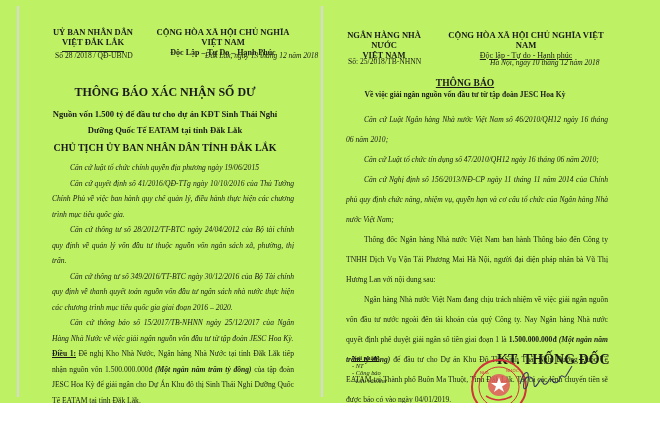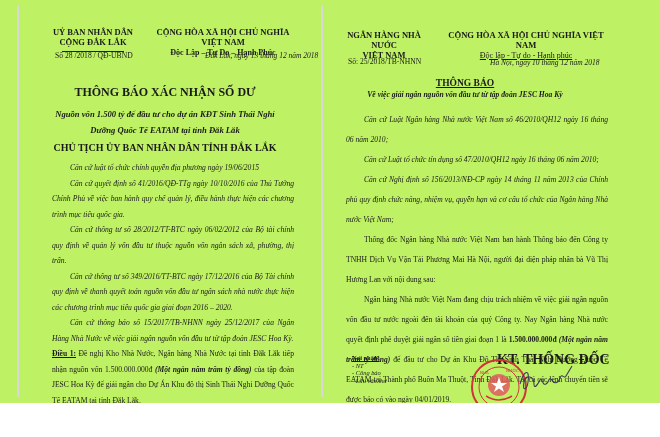--- a/index.html
+++ b/index.html
@@ -13,21 +13,21 @@
 
   .hdr { position: absolute; text-align: center; font-weight: bold; line-height: 1.15; }
   .hdr-small { font-size: 8.5px; }
   .hdr-natl { font-size: 8.6px; }
   .motto { font-size: 8px; }
   .rule { height: 1px; background: #222; margin: 3px auto 0; }
   .num { position: absolute; font-size: 7.6px; font-weight: normal; }
   .date { position: absolute; font-size: 7.5px; font-style: italic; }
 
   .title { position: absolute; left: 0; width: 100%; text-align: center; font-weight: bold; }
-  .sub { position: absolute; text-align: center; font-weight: bold; font-style: italic; }
+  .sub { position: absolute; text-align: center; font-weight: bold; }
 
   .body { position: absolute; font-size: 7.6px; line-height: 15.5px; text-align: justify; }
   .body p { margin: 0; }
   .ind { text-indent: 18px; }
   .it { font-style: italic; }
   .b { font-weight: bold; }
   .u { text-decoration: underline; }
 
   .recip { position: absolute; font-size: 6.4px; line-height: 7.6px; }
   .sign-title { position: absolute; font-weight: bold; font-size: 14px; }
@@ -36,43 +36,43 @@
 </style>
 </head>
 <body>
 
 <div class="doc doc-left">
   <div class="edge" style="left:17px;"></div>
   <div class="edge" style="left:321px;"></div>
 
   <div class="hdr hdr-small" style="left:48px; top:28px; width:90px;">
     <div>UỶ BAN NHÂN DÂN</div>
-    <div>CỘNG ĐẮK LẮK</div>
+    <div>VIỆT ĐẮK LẮK</div>
     <div class="rule" style="width:62px;"></div>
   </div>
   <div class="num" style="left:55px; top:51px;">Số 28 /2018 / QĐ-UBND</div>
 
   <div class="hdr" style="left:148px; top:28px; width:150px;">
     <div class="hdr-natl">CỘNG HÒA XÃ HỘI CHỦ NGHĨA VIỆT NAM</div>
     <div class="motto">Độc Lập – Tự Do – Hạnh Phúc</div>
   </div>
   <div class="date" style="left:205px; top:51px;">Đắk Lắk, ngày 13 tháng 12 năm 2018</div>
 
   <div class="title" style="top:85px; font-size:12px;">THÔNG BÁO XÁC NHẬN SỐ DƯ</div>
   <div class="sub" style="left:0; width:100%; top:106px; font-size:8.6px; line-height:16px;">
     <div>Nguồn vốn 1.500 tỷ để đầu tư cho dự án KĐT Sinh Thái Nghỉ</div>
     <div>Dưỡng Quốc Tế EATAM tại tỉnh Đắk Lắk</div>
   </div>
   <div class="title" style="top:142px; font-size:10px;">CHỦ TỊCH ỦY BAN NHÂN DÂN TỈNH ĐẮK LẮK</div>
 
   <div class="body it" style="left:52px; top:160px; width:242px;">
     <p class="ind">Căn cứ luật tổ chức chính quyền địa phương ngày 19/06/2015</p>
     <p class="ind">Căn cứ quyết định số 41/2016/QĐ-TTg ngày 10/10/2016 của Thủ Tướng Chính Phủ về việc ban hành quy chế quản lý, điều hành thực hiện các chương trình mục tiêu quốc gia.</p>
-    <p class="ind">Căn cứ thông tư số 28/2012/TT-BTC ngày 06/02/2012 của Bộ tài chính quy định về quản lý vốn đầu tư thuộc nguồn vốn ngân sách xã, phường, thị trấn.</p>
-    <p class="ind">Căn cứ thông tư số 349/2016/TT-BTC ngày 17/12/2016 của Bộ Tài chính quy định về thanh quyết toán nguồn vốn đầu tư ngân sách nhà nước thực hiện các chương trình mục tiêu quốc gia giai đoạn 2016 – 2020.</p>
+    <p class="ind">Căn cứ thông tư số 28/2012/TT-BTC ngày 24/04/2012 của Bộ tài chính quy định về quản lý vốn đầu tư thuộc nguồn vốn ngân sách xã, phường, thị trấn.</p>
+    <p class="ind">Căn cứ thông tư số 349/2016/TT-BTC ngày 30/12/2016 của Bộ Tài chính quy định về thanh quyết toán nguồn vốn đầu tư ngân sách nhà nước thực hiện các chương trình mục tiêu quốc gia giai đoạn 2016 – 2020.</p>
     <p class="ind">Căn cứ thông báo số 15/2017/TB-NHNN ngày 25/12/2017 của Ngân Hàng Nhà Nước về việc giải ngân nguồn vốn đầu tư từ tập đoàn JESC Hoa Kỳ.</p>
     <p style="font-style:normal;"><span class="b u">Điều 1:</span><span> Đề nghị Kho Nhà Nước, Ngân hàng Nhà Nước tại tỉnh Đắk Lắk tiếp nhận nguồn vốn 1.500.000.000đ </span><span class="it b">(Một ngàn năm trăm tỷ đồng)</span><span> của tập đoàn JESC Hoa Kỳ  để giải ngân cho Dự Án Khu đô thị Sinh Thái Nghỉ Dưỡng Quốc Tế EATAM tại tỉnh Đắk Lắk.</span></p>
 
   </div>
 </div>
 
 <div class="doc doc-right">
 
   <div class="hdr hdr-small" style="left:6px; top:31px; width:96px;">
     <div>NGÂN HÀNG NHÀ NƯỚC</div>
@@ -85,21 +85,21 @@
     <div class="motto u" style="font-weight:normal;">Độc lập - Tự do - Hạnh phúc</div>
   </div>
   <div class="date" style="left:160px; top:58px;">Hà Nội, ngày 10 tháng 12 năm 2018</div>
 
   <div class="title" style="top:78px; font-size:9.5px; left:-30px;text-decoration:underline;">THÔNG BÁO</div>
   <div class="sub" style="left:-30px; width:100%; top:90px; font-size:7.6px;">Về việc giải ngân nguồn vốn đầu tư từ tập đoàn JESC Hoa Kỳ</div>
 
   <div class="body" style="left:16px; top:110px; width:262px; line-height:20px;">
     <p class="ind it">Căn cứ Luật Ngân hàng Nhà nước Việt Nam số 46/2010/QH12 ngày 16 tháng 06 năm 2010;</p>
     <p class="ind it">Căn cứ Luật tổ chức tín dụng số 47/2010/QH12 ngày 16 tháng 06 năm 2010;</p>
-    <p class="ind it">Căn cứ Nghị định số 156/2013/NĐ-CP ngày 14 tháng 11 năm 2013 của Chính phủ quy định chức năng, nhiệm vụ, quyền hạn và cơ cấu tổ chức của Ngân hàng Nhà nước Việt Nam;</p>
+    <p class="ind it">Căn cứ Nghị định số 156/2013/NĐ-CP ngày 11 tháng 11 năm 2014 của Chính phủ quy định chức năng, nhiệm vụ, quyền hạn và cơ cấu tổ chức của Ngân hàng Nhà nước Việt Nam;</p>
     <p class="ind">Thống đốc Ngân hàng Nhà nước Việt Nam ban hành Thông báo đến Công ty TNHH Dịch Vụ Vận Tải Phương Mai Hà Nội, người đại diện pháp nhân bà Vũ Thị Hương Lan với nội dung sau:</p>
     <p class="ind"><span>Ngân hàng Nhà nước Việt Nam đang chịu trách nhiệm về việc giải ngân nguồn vốn đầu tư nước ngoài đến tài khoản của quý Công ty. Nay Ngân hàng Nhà nước quyết định phê duyệt giải ngân số tiền giai đoạn 1 là </span><span class="b">1.500.000.000đ</span> <span class="b it">(Một ngàn năm trăm tỷ đồng)</span><span> để đầu tư cho Dự án Khu Đô Thị Sinh Thái Nghỉ Dưỡng Quốc Tế EATAM tại Thành phố Buôn Ma Thuột, Tỉnh Đắk Lắk. Tất cả các lệnh chuyển tiền sẽ được báo có vào ngày 04/01/2019.</span></p>
     <p class="ind">Thông báo ngày có hiệu lực từ ngày ban hành.</p>
     <p class="ind">Trân trọng./.</p>
   </div>
 
   <div class="recip it" style="left:22px; top:354px;">
     <div class="b u" style="font-style:normal;">Nơi nhận:</div>
     <div>- NT</div>
     <div>- Công báo</div>

